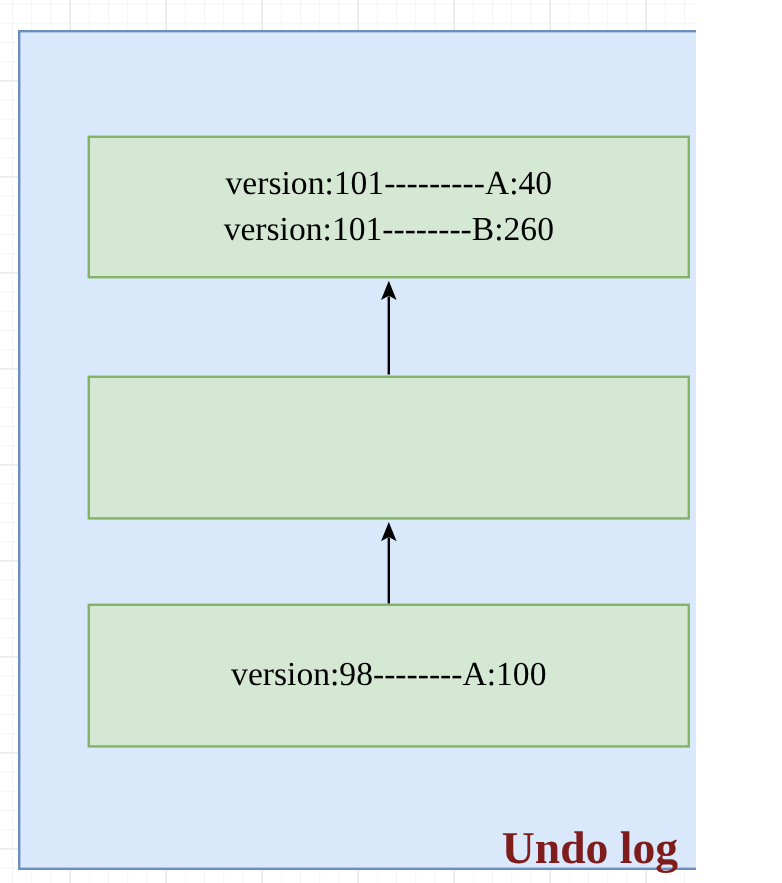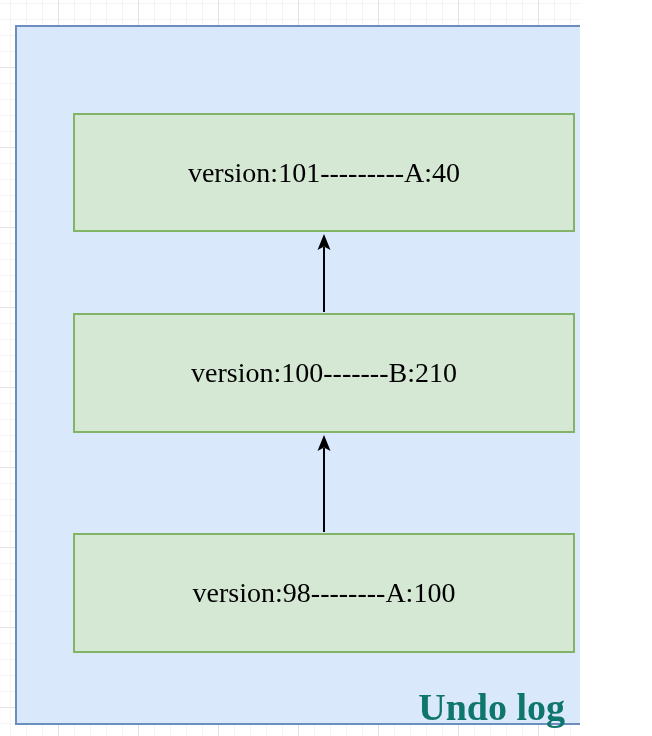--- a/index.html
+++ b/index.html
@@ -41,58 +41,58 @@
     align-items: center;
     justify-content: center;
     color: #000000;
     font-size: 28px;
     line-height: 38px;
     white-space: nowrap;
     text-align: center;
   }
   .vbox-1 { top: 86px; height: 119px; }
   .vbox-2 { top: 286px; }
-  .vbox-3 { top: 506px; }
+  .vbox-3 { top: 476px; }
   .arrow {
     position: absolute;
     left: 295px;
     width: 24px;
   }
   .arrow-1 { top: 206px; height: 80px; }
   .arrow-2 { top: 407px; height: 99px; }
   .arrow svg { display: block; }
   .title {
     position: absolute;
     right: 50px;
     top: 658px;
     font-size: 38px;
     font-weight: bold;
-    color: #0f766e;
+    color: #7f1d1d;
     white-space: nowrap;
   }
 </style>
 </head>
 <body>
 
 <div class="stage">
   <div class="container">
 
     <div class="vbox vbox-1">
       <span>version:101---------A:40</span>
+      <span>version:101--------B:260</span>
     </div>
 
     <div class="arrow arrow-1">
       <svg width="24" height="80" viewBox="0 0 24 80" xmlns="http://www.w3.org/2000/svg">
         <line x1="12" y1="79" x2="12" y2="14" stroke="#000000" stroke-width="2"></line>
         <path d="M12 1 L18.5 17 L12 13.5 L5.5 17 Z" fill="#000000"></path>
       </svg>
     </div>
 
     <div class="vbox vbox-2">
-      <span>version:100-------B:210</span>
     </div>
 
     <div class="arrow arrow-2">
       <svg width="24" height="99" viewBox="0 0 24 99" xmlns="http://www.w3.org/2000/svg">
         <line x1="12" y1="98" x2="12" y2="14" stroke="#000000" stroke-width="2"></line>
         <path d="M12 1 L18.5 17 L12 13.5 L5.5 17 Z" fill="#000000"></path>
       </svg>
     </div>
 
     <div class="vbox vbox-3">

